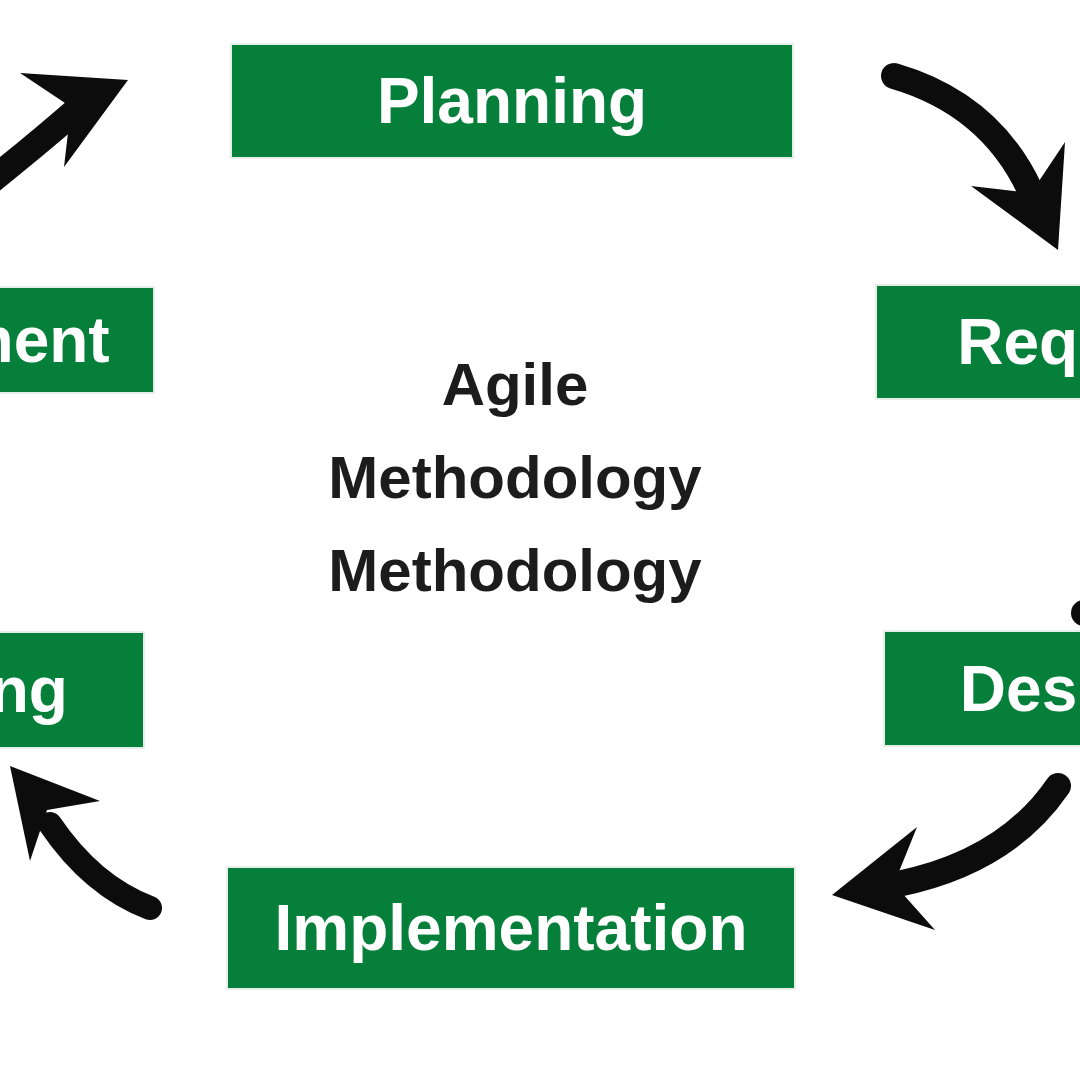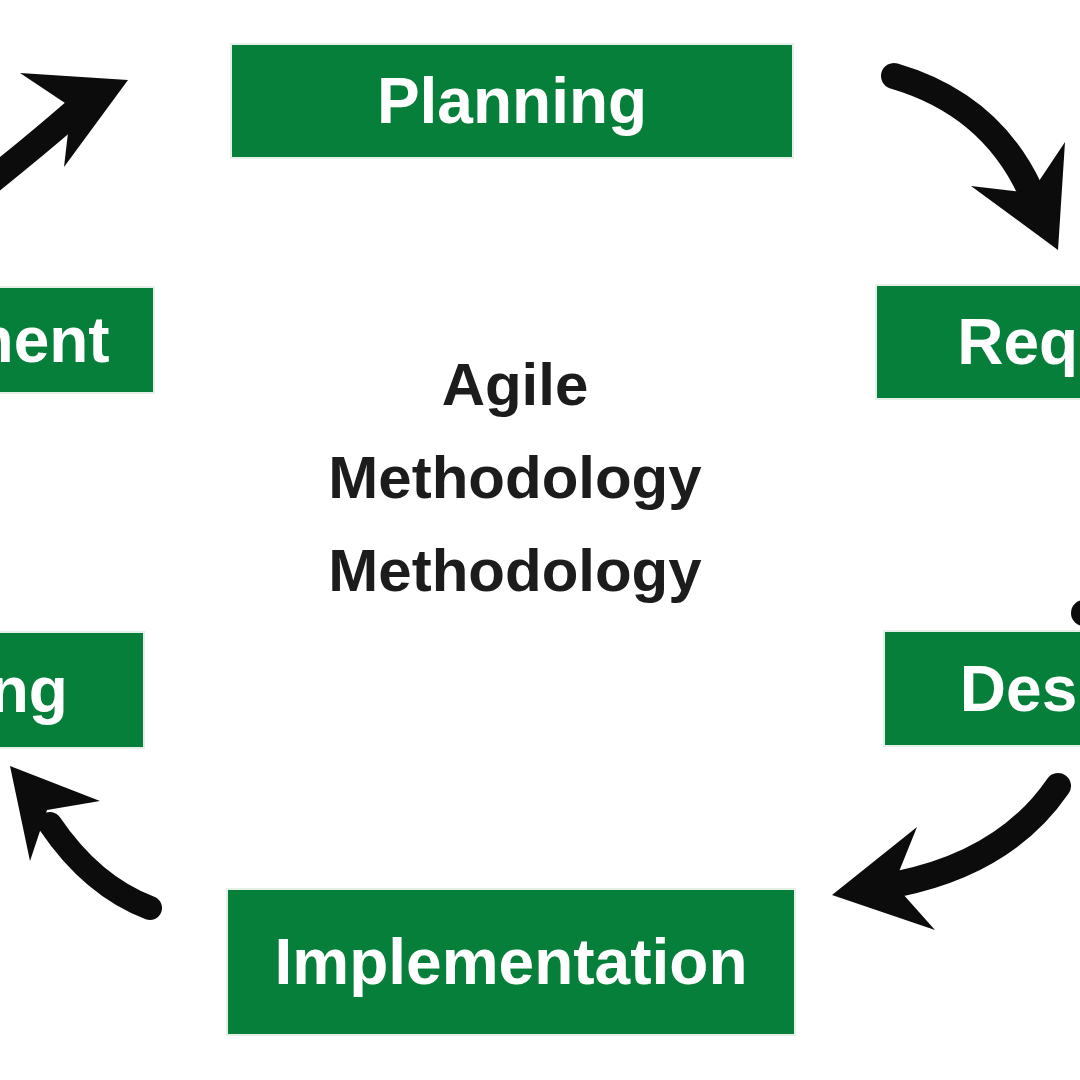--- a/index.html
+++ b/index.html
@@ -28,21 +28,21 @@
   .stage-label {
     color: var(--label, #ffffff);
     font-weight: bold;
     font-size: 64px;
     white-space: nowrap;
     letter-spacing: 0px;
   }
   .stage.planning       { left: 232px;  top: 45px;  width: 560px; height: 112px; }
   .stage.req-analysis   { left: 877px;  top: 286px; width: 560px; height: 112px; }
   .stage.design         { left: 885px;  top: 632px; width: 363px; height: 113px; }
-  .stage.implementation { left: 228px;  top: 868px; width: 566px; height: 144px; margin-top: 22px; }
+  .stage.implementation { left: 228px;  top: 868px; width: 566px; height: 120px; }
   .stage.testing        { left: -230px; top: 633px; width: 373px; height: 114px; }
   .stage.deployment     { left: -300px; top: 288px; width: 453px; height: 104px; }
 
   .center-title {
     position: absolute;
     left: 240px;
     top: 338px;
     width: 550px;
     text-align: center;
     color: var(--title, #1c1c1c);

